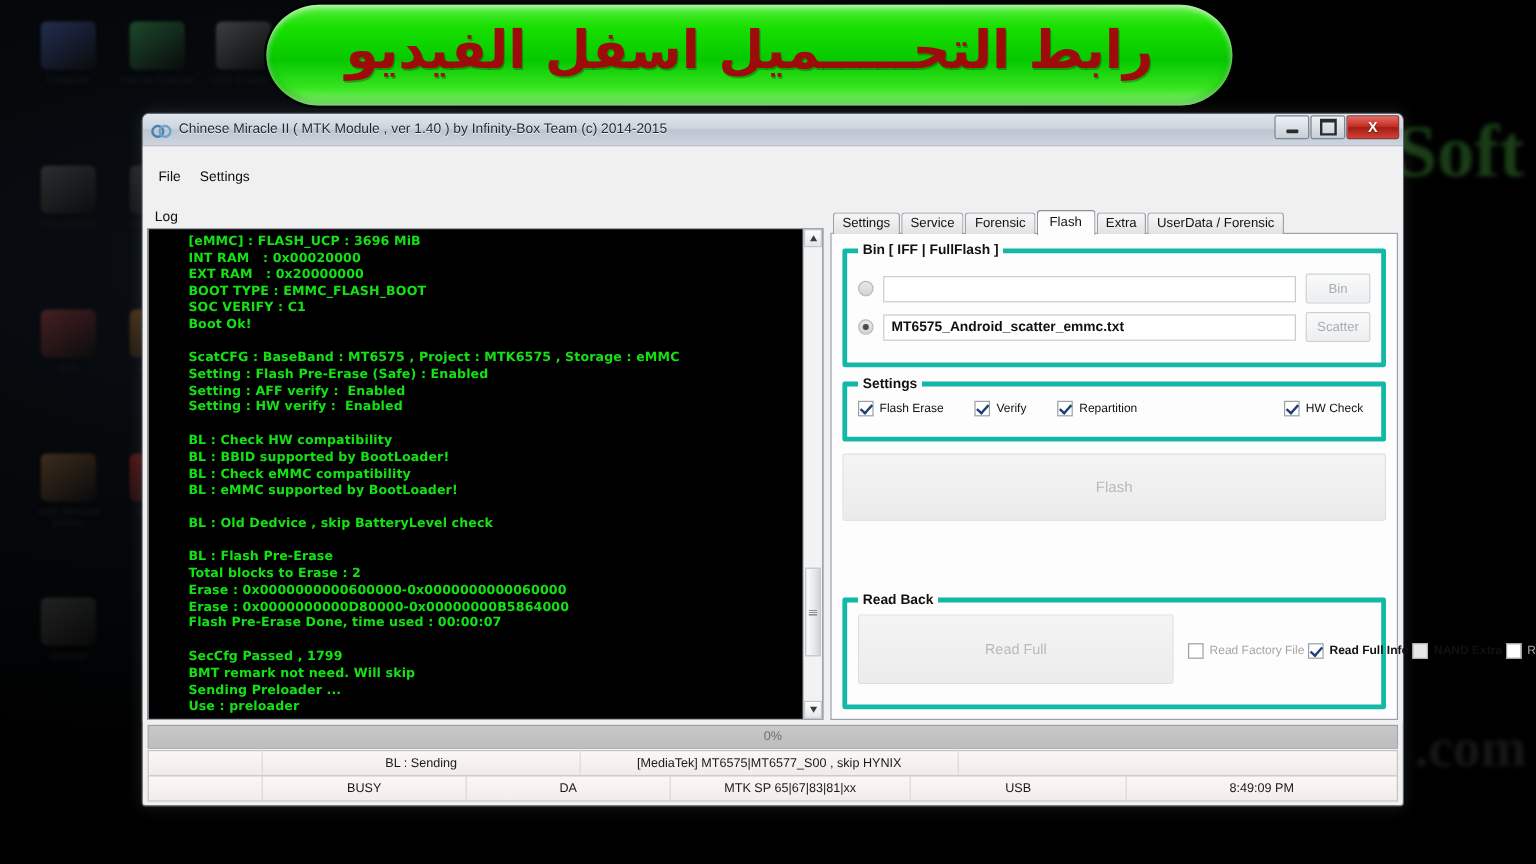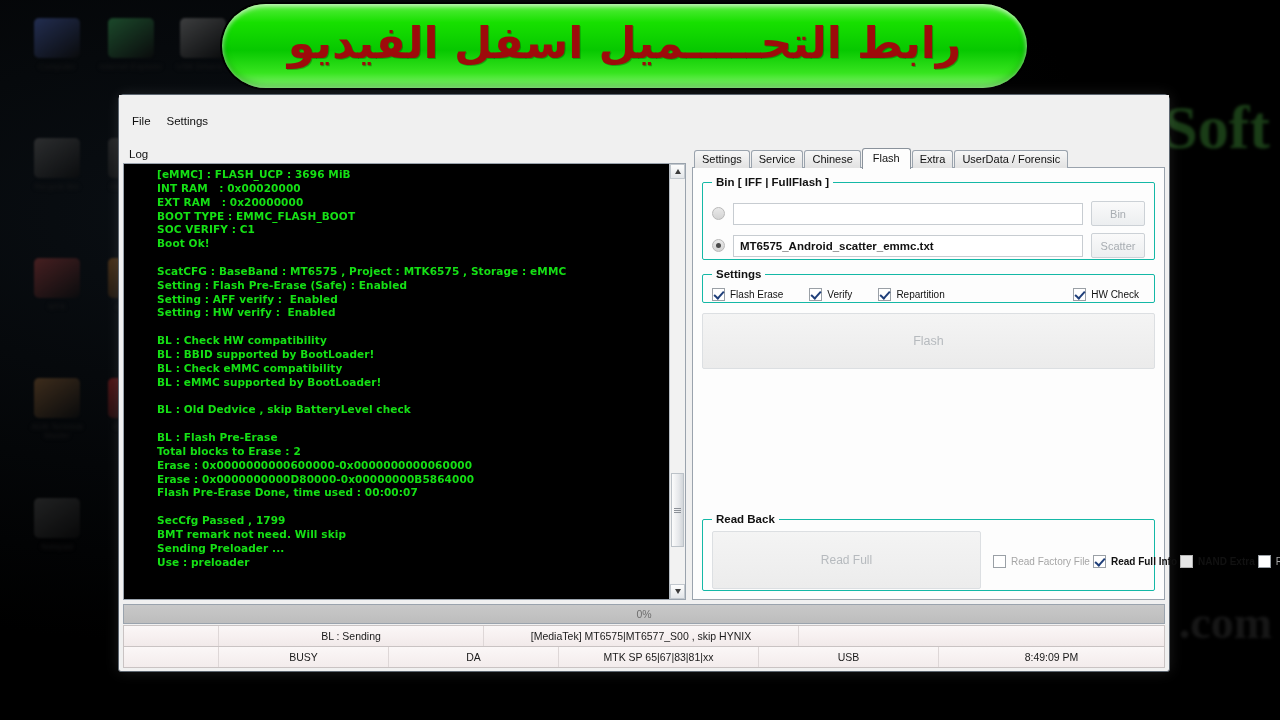--- a/index.html
+++ b/index.html
@@ -102,21 +102,21 @@
   #tabstrip{display:flex;align-items:flex-end;height:20px;padding-left:2px;gap:1px;
       border-bottom:1px solid #9aa3ad;}
   .tab{font-size:11px;color:#111;padding:2px 7px 3px;border:1px solid #9aa3ad;
       border-bottom:none;border-radius:3px 3px 0 0;
       background:linear-gradient(180deg,#f7f7f7,#e2e2e2);position:relative;top:1px;}
   .tab.on{background:#fdfdfd;padding:3px 10px 5px;top:2px;border-color:#8a929b;z-index:3;}
 
   #tabpage{flex:1;border:1px solid #9aa3ad;border-top:none;background:#fdfdfd;
       padding:8px 9px;display:flex;flex-direction:column;min-height:0;}
 
-  fieldset.grp{border:1px solid #14b8a6;border-radius:2px;margin:0;padding:6px 9px 1px;}
+  fieldset.grp{border:4px solid #14b8a6;border-radius:2px;margin:0;padding:6px 9px 17px;}
   fieldset.grp legend{font-size:11.5px;font-weight:700;color:#111;padding:0 4px;}
 
   .row{display:flex;align-items:center;gap:8px;margin-top:7px;}
   .radio{width:13px;height:13px;border-radius:50%;flex:0 0 13px;
       background:linear-gradient(180deg,#e9e9e9,#d3d3d3);border:1px solid #b8b8b8;
       position:relative;box-sizing:border-box;}
   .radio.sel::after{content:"";position:absolute;left:3px;top:3px;width:5px;height:5px;
       border-radius:50%;background:#4a4a4a;}
   .txtfield{flex:1;height:22px;border:1px solid #c7ccd1;background:#fff;
       display:flex;align-items:center;padding:0 6px;font-size:11.5px;color:#111;
@@ -234,20 +234,36 @@
       <span class="cap">Notepad</span>
     </div>
   </div>
 
 <div id="banner">
   <span class="atext">رابط التحـــــميل اسفل الفيديو</span>
 </div>
 
 <div id="win">
 
+  <div id="titlebar">
+    <span class="tico">
+        <i class="a"></i>
+        <i class="b"></i>
+      </span>
+    <span class="ttl">Chinese Miracle II ( MTK Module , ver 1.40 ) by Infinity-Box Team (c) 2014-2015</span>
+    <span class="wbtns">
+      <span class="wbtn">
+          <span class="mn"></span>
+        </span>
+      <span class="wbtn">
+          <span class="mx"></span>
+        </span>
+      <span class="wbtn cls">X</span>
+    </span>
+  </div>
 
   <div id="menubar">
     <span class="mi">File</span>
     <span class="mi">Settings</span>
   </div>
 
   <div id="body">
 
     <div id="leftpane">
       <div id="loglabel">Log</div>
@@ -292,21 +308,21 @@
               <span class="sar d"></span>
             </div>
         </div>
       </div>
     </div>
 
     <div id="rightpane">
       <div id="tabstrip">
           <div class="tab">Settings</div>
           <div class="tab">Service</div>
-          <div class="tab">Chinese</div>
+          <div class="tab">Forensic</div>
           <div class="tab on">Flash</div>
           <div class="tab">Extra</div>
           <div class="tab">UserData / Forensic</div>
         </div>
 
       <div id="tabpage">
 
         <fieldset class="grp">
           <legend>Bin  [ IFF | FullFlash ]</legend>
           <div class="row">

